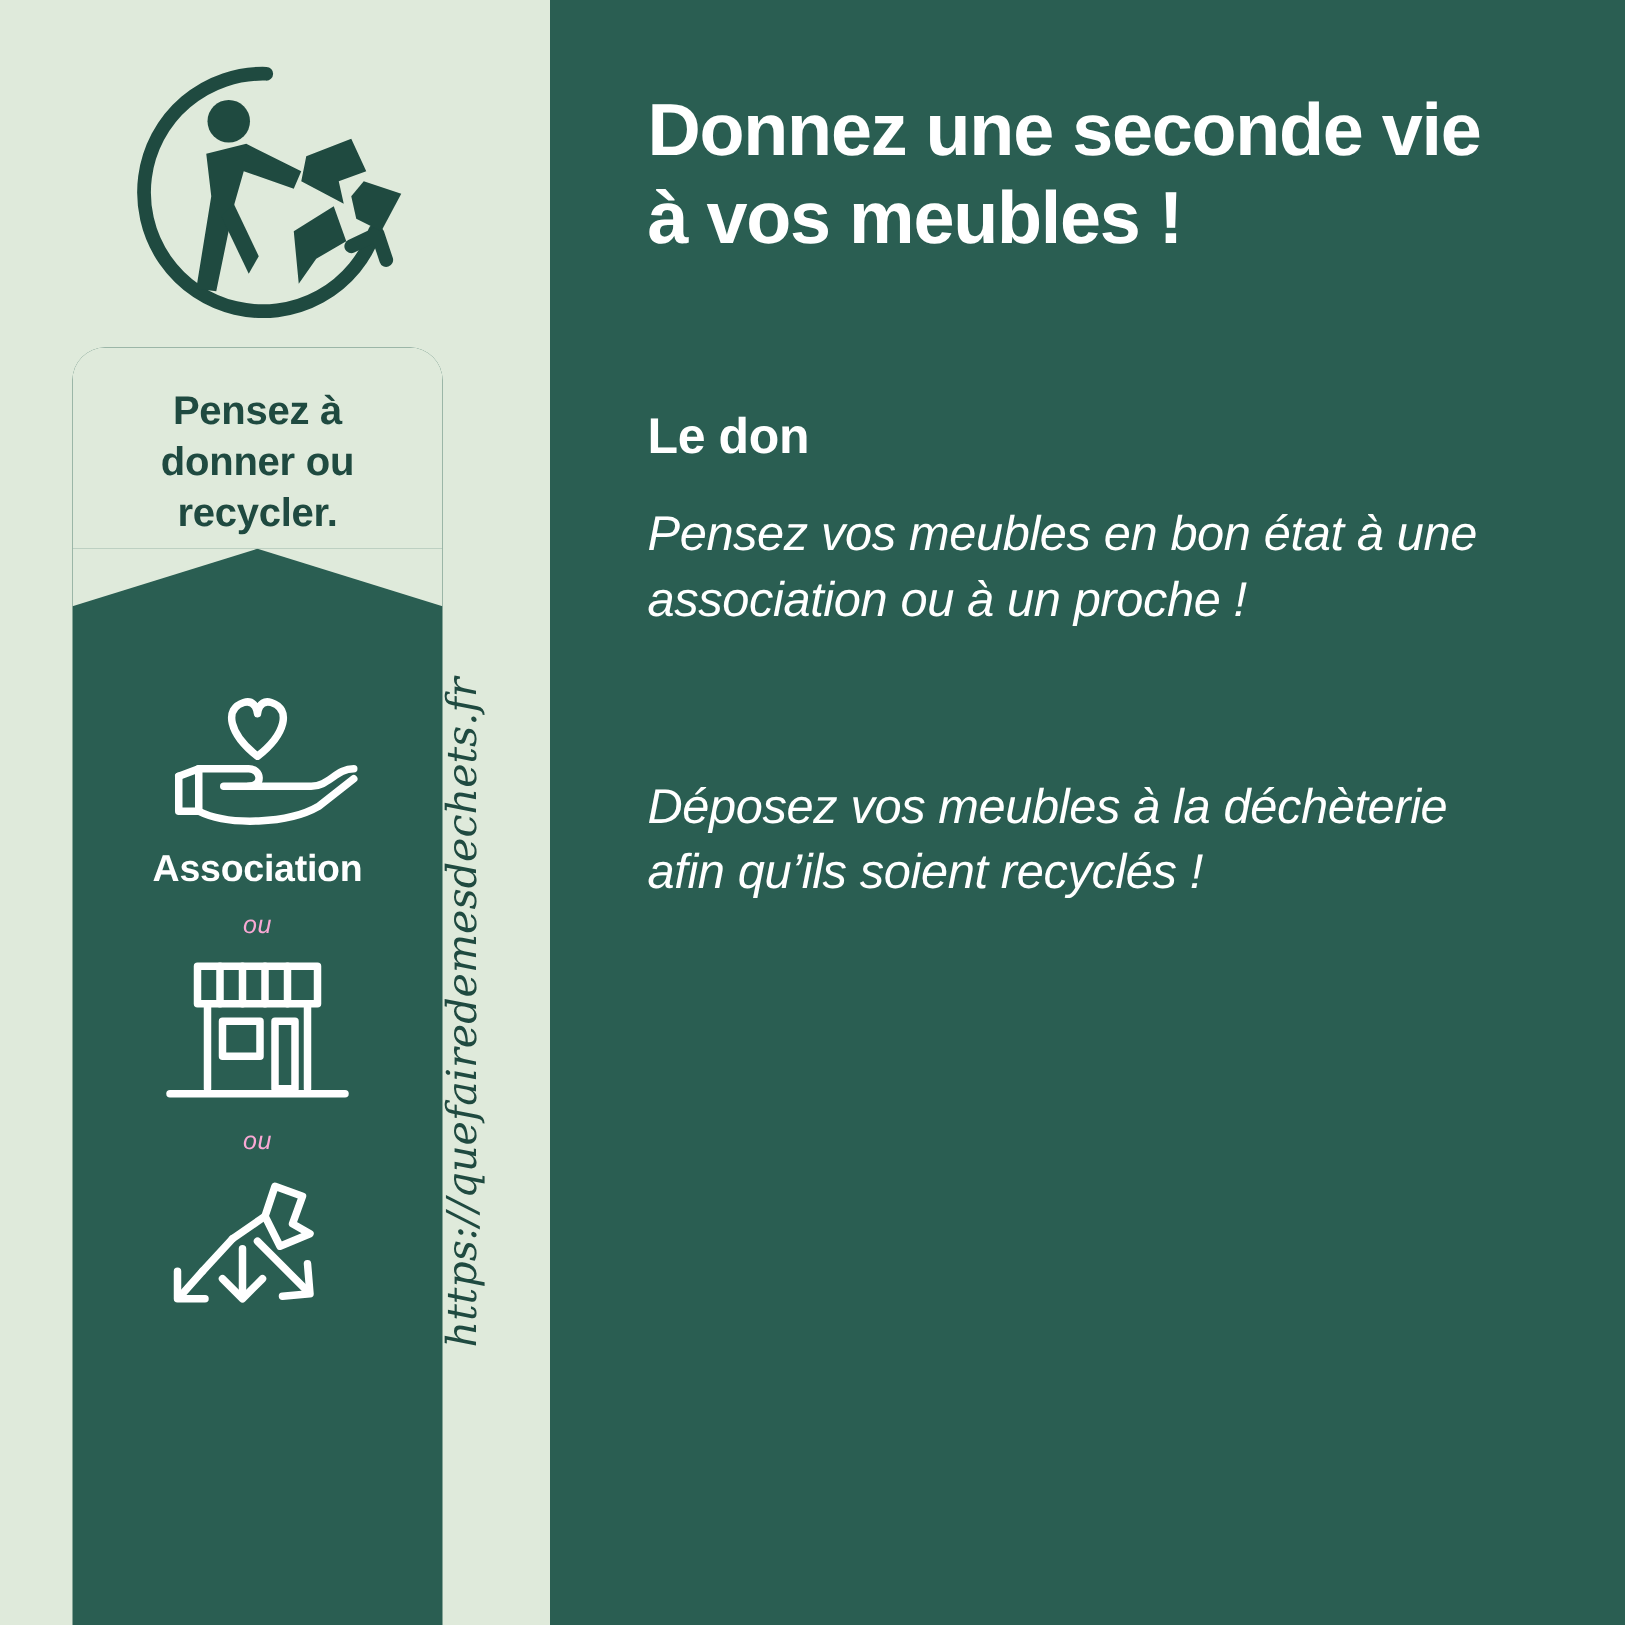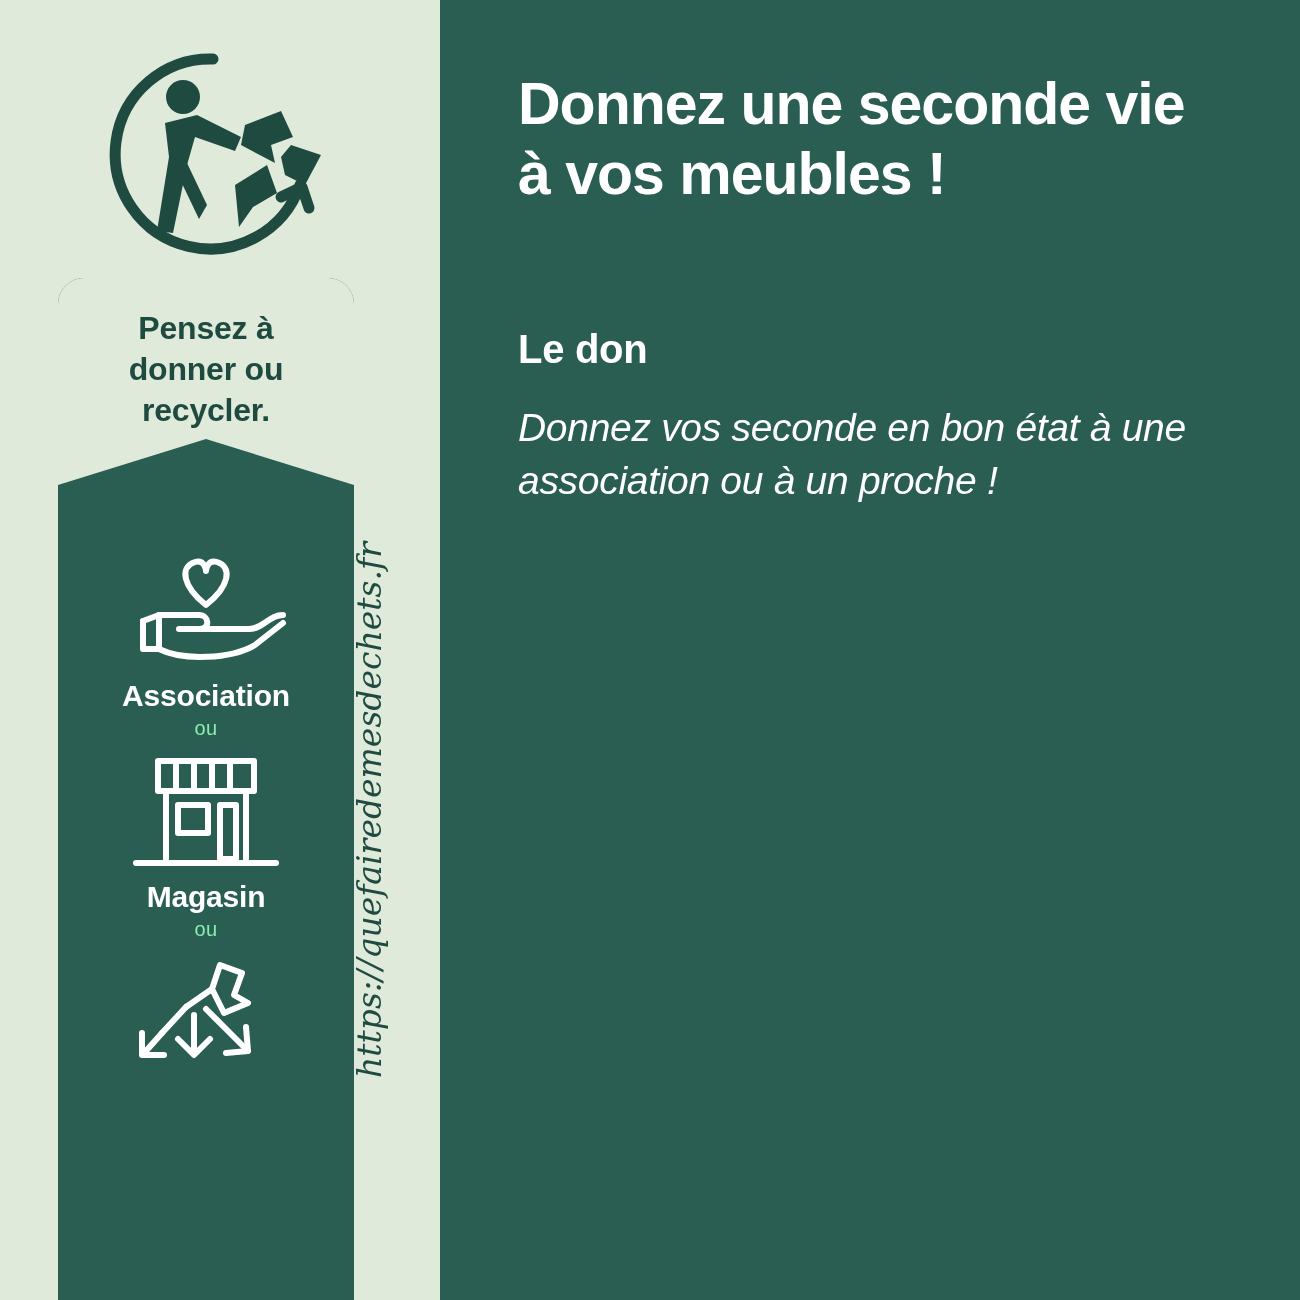--- a/index.html
+++ b/index.html
@@ -96,23 +96,24 @@
   }
   .step-label {
     font-size: 30px;
     font-weight: bold;
     color: #ffffff;
     letter-spacing: -0.2px;
     margin-top: 6px;
   }
   .step-sep {
     font-size: 20px;
-    color: #86efac;
-    margin: 4px 0 14px 0;
+    color: #f9a8d4;
+    margin: 16px 0 14px 0;
     letter-spacing: 0.5px;
+    font-style: italic;
   }
 
   
   .url-vertical {
     position: absolute;
     left: 350px;
     top: 500px;
     width: 620px;
     transform-origin: 0 0;
     transform: rotate(-90deg) translate(-620px, 0);
@@ -231,21 +232,20 @@
               <g fill="none" stroke="#ffffff" stroke-width="6" stroke-linecap="round" stroke-linejoin="round">
                 <rect x="42" y="12" width="96" height="30"></rect>
                 <path d="M60 12 L60 42 M78 12 L78 42 M96 12 L96 42 M114 12 L114 42"></path>
                 <path d="M50 42 L50 110 M130 42 L130 110"></path>
                 <path d="M62 56 L92 56 L92 84 L62 84 Z"></path>
                 <path d="M104 56 L120 56 L120 110 L104 110 Z"></path>
                 <path d="M20 114 L160 114"></path>
               </g>
             </svg>
           </div>
-          <div class="step-label">Magasin</div>
           <div class="step-sep">ou</div>
         </div>
 
         <div class="step">
           <div class="step-icon">
             <svg viewBox="0 0 180 120" width="180" height="120" aria-hidden="true">
               <g fill="none" stroke="#ffffff" stroke-width="6" stroke-linecap="round" stroke-linejoin="round">
                 <path d="M104 10 L126 18 L118 40 L132 48 L108 58 L96 34 Z"></path>
                 <path d="M70 52 L96 34"></path>
                 <path d="M46 78 L70 52"></path>
@@ -269,22 +269,23 @@
 
   <div class="right-panel">
 
     <h1 class="headline">Donnez une seconde vie
 à vos meubles !</h1>
 
     <div class="sections">
 
       <div class="section">
         <h2 class="section-title">Le don</h2>
-        <p class="section-body">Donnez vos seconde en bon état à une association ou à un proche !</p>
+        <p class="section-body">Pensez vos meubles en bon état à une association ou à un proche !</p>
       </div>
 
       <div class="section">
+        <p class="section-body">Déposez vos meubles à la déchèterie afin qu’ils soient recyclés !</p>
       </div>
 
     </div>
   </div>
 
 </div>
 
 </body></html>

